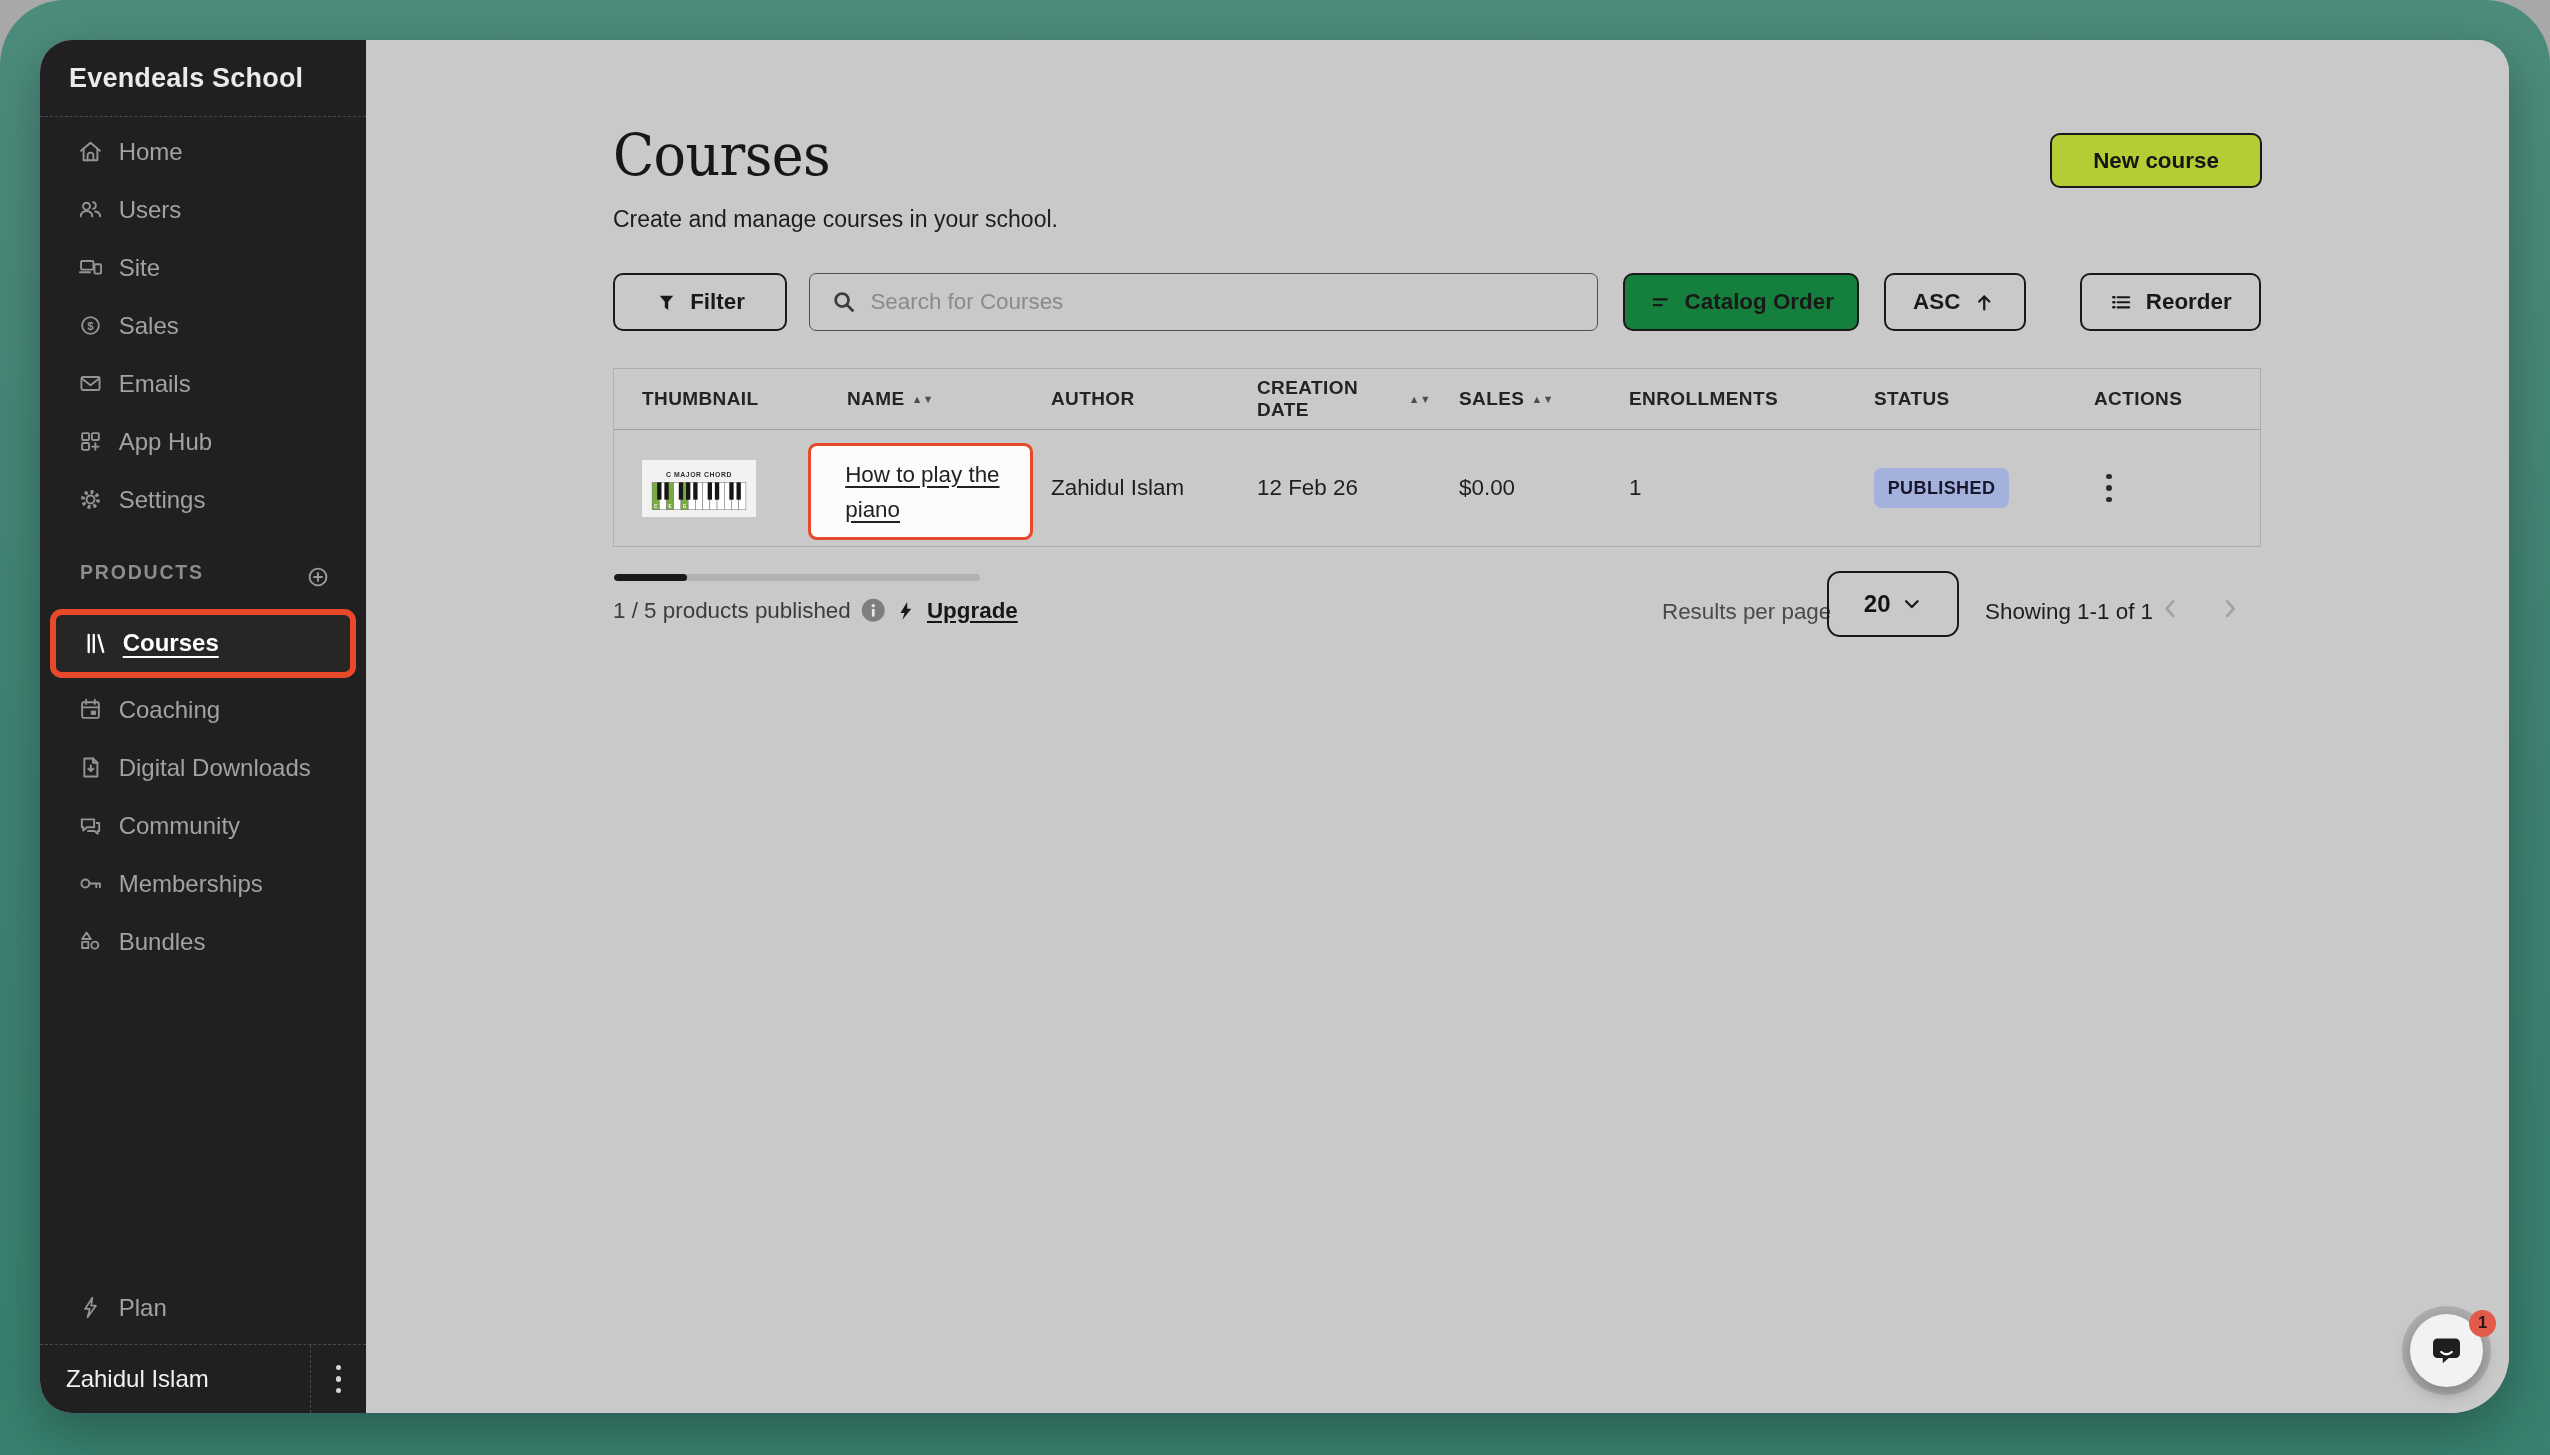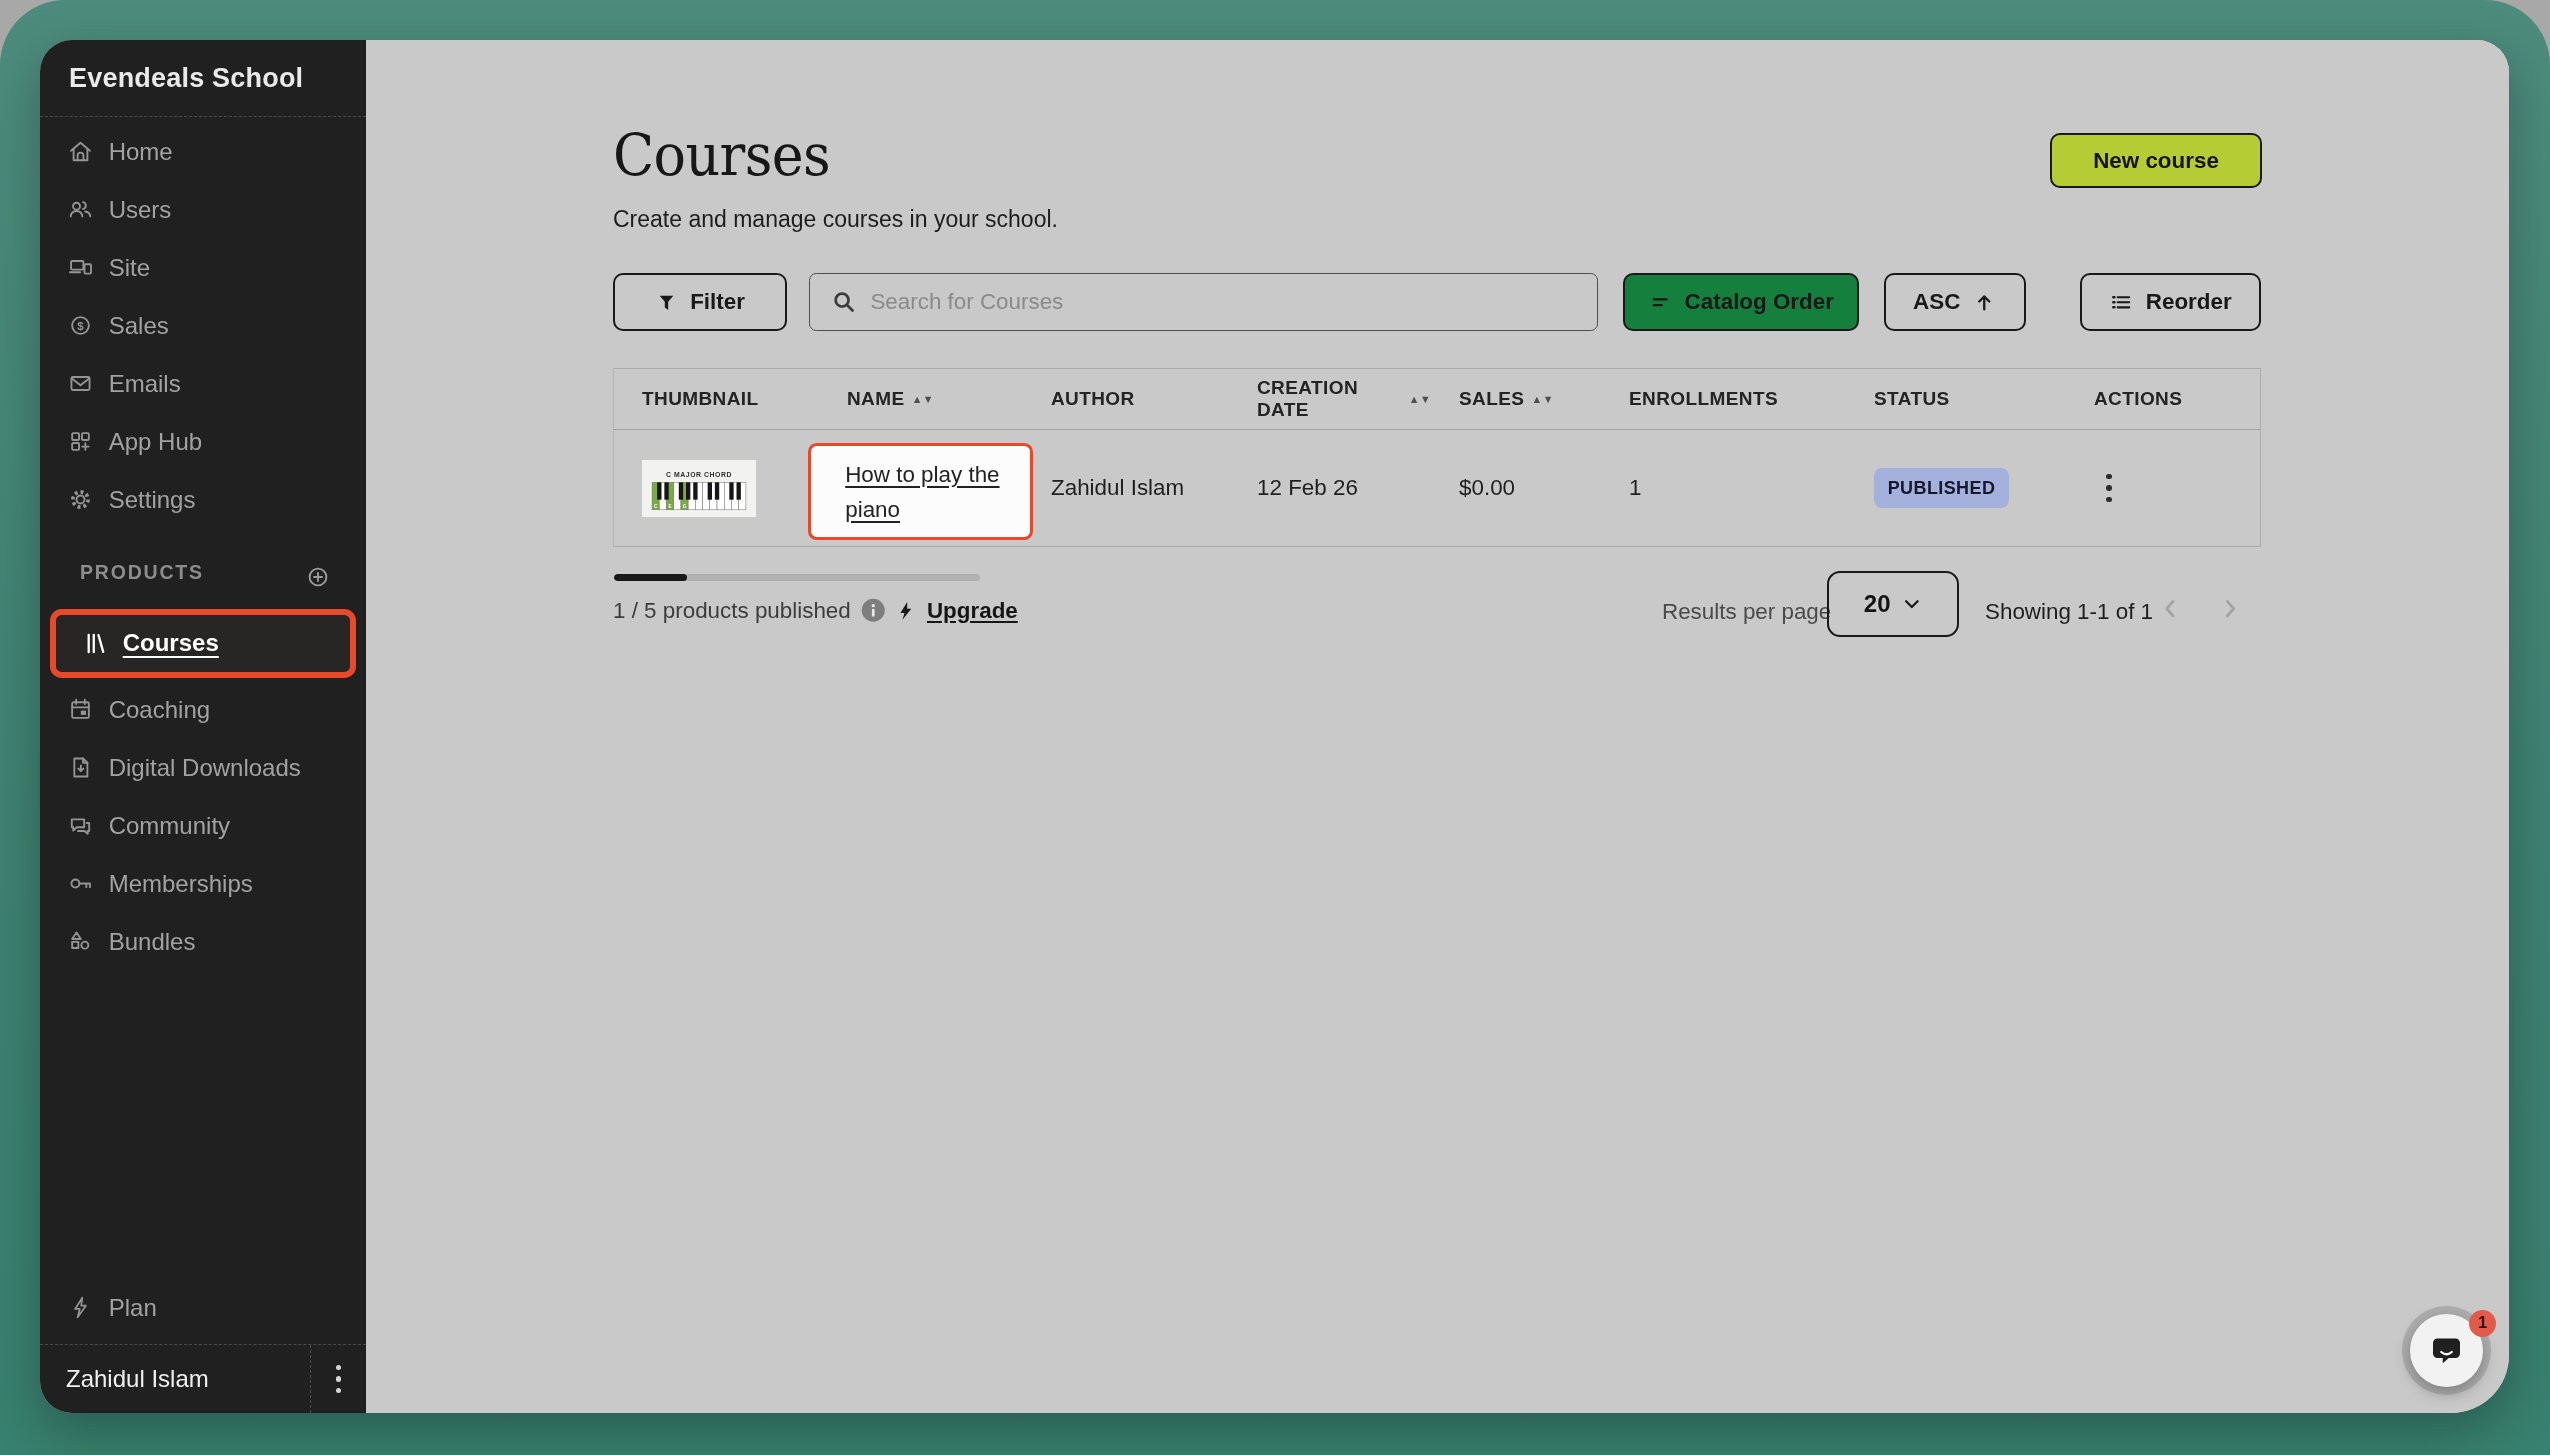--- a/index.html
+++ b/index.html
@@ -15,21 +15,21 @@
             background:#c9c9c9; border-radius:32px 32px 58px 32px; overflow:hidden;
             display:flex; box-shadow:0 17.3px 51px rgba(0,0,0,.28); }
 
   
   .sidebar { width:326px; min-width:326px; background:#212020; color:#a2a2a2;
              display:flex; flex-direction:column; }
   .side-header { height:77px; display:flex; align-items:center; padding-left:29px;
                  border-bottom:0.7px dashed #4a4a4a; }
   .side-title { font-size:27px; font-weight:700; color:#eaeaea; letter-spacing:0.2px; }
   .nav { margin-top:5.8px; }
-  .nav-item { height:58px; display:flex; align-items:center; gap:13.7px; padding-left:26px;
+  .nav-item { height:58px; display:flex; align-items:center; gap:13.7px; padding-left:36px;
               font-size:24px; color:#a2a2a2; cursor:pointer; }
   .nav-item svg { flex:0 0 29px; }
   .products-head { margin-top:32px; height:45px; display:flex; 
                    padding:0 32px 0 40px; }
   .products-label { font-size:19.5px; font-weight:700; letter-spacing:1.8px; color:#8d8d8d; }
   .products-head svg { margin-left:auto; }
   .selected-wrap { margin:2.9px 10px 2.9px 10px; border:6.5px solid #e8492b; border-radius:11.6px;
                    background:#272625; }
   .selected-item { height:57px; display:flex; align-items:center; gap:13.7px; padding-left:24px;
                    font-size:24px; font-weight:600; color:#ffffff; }

